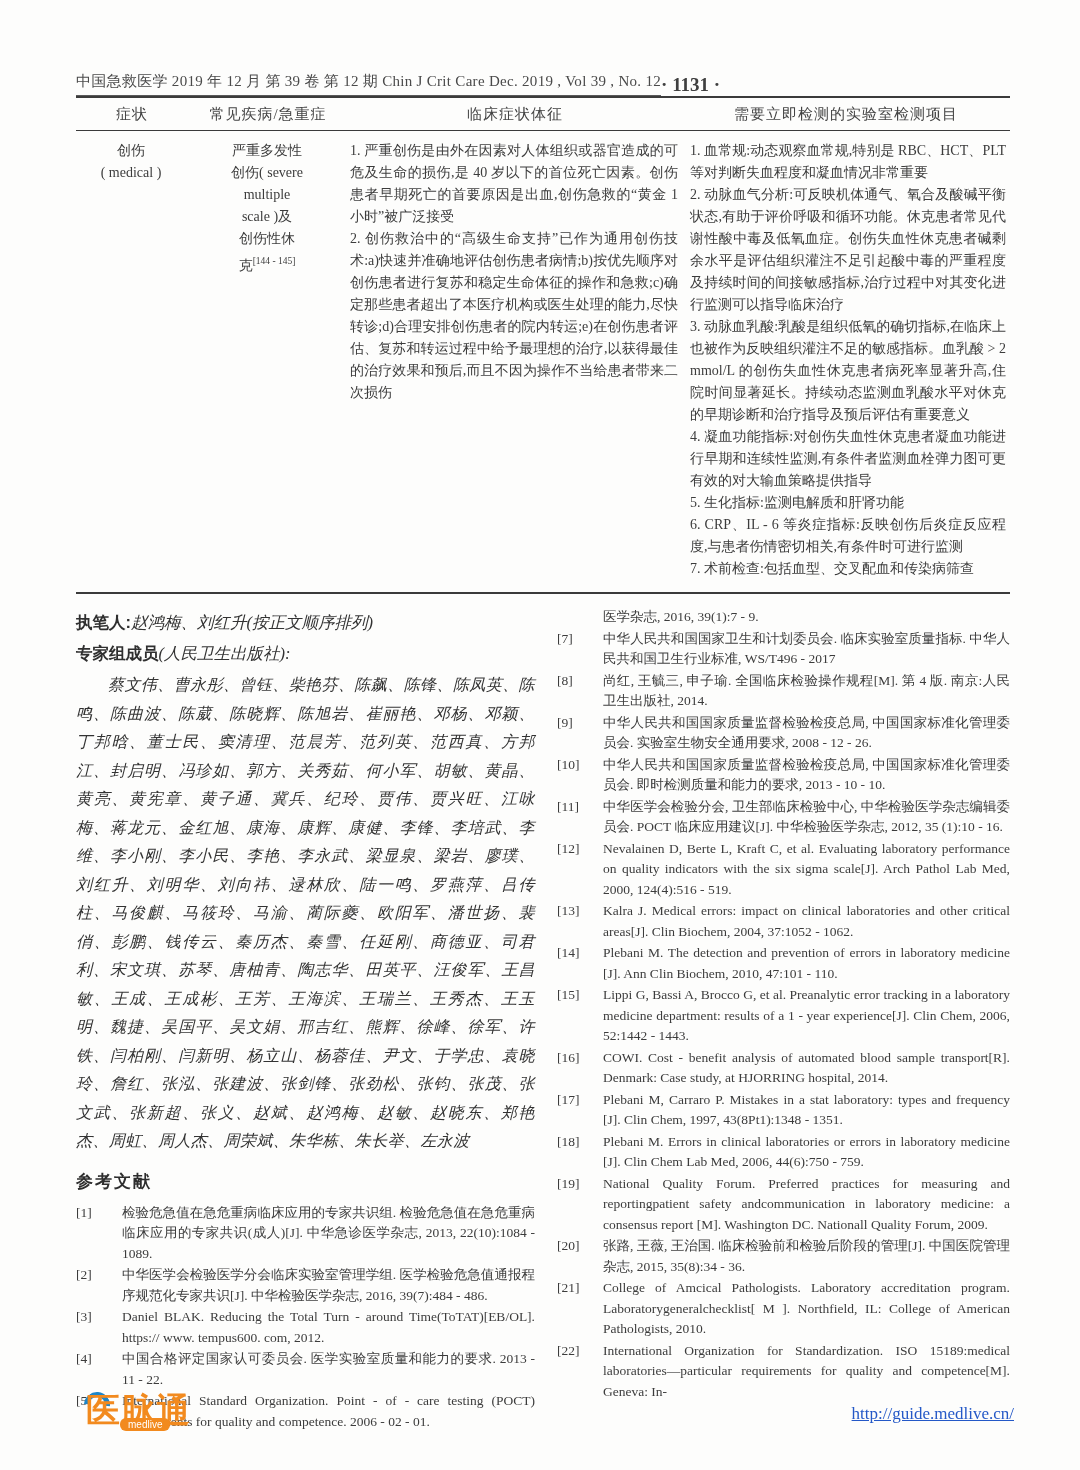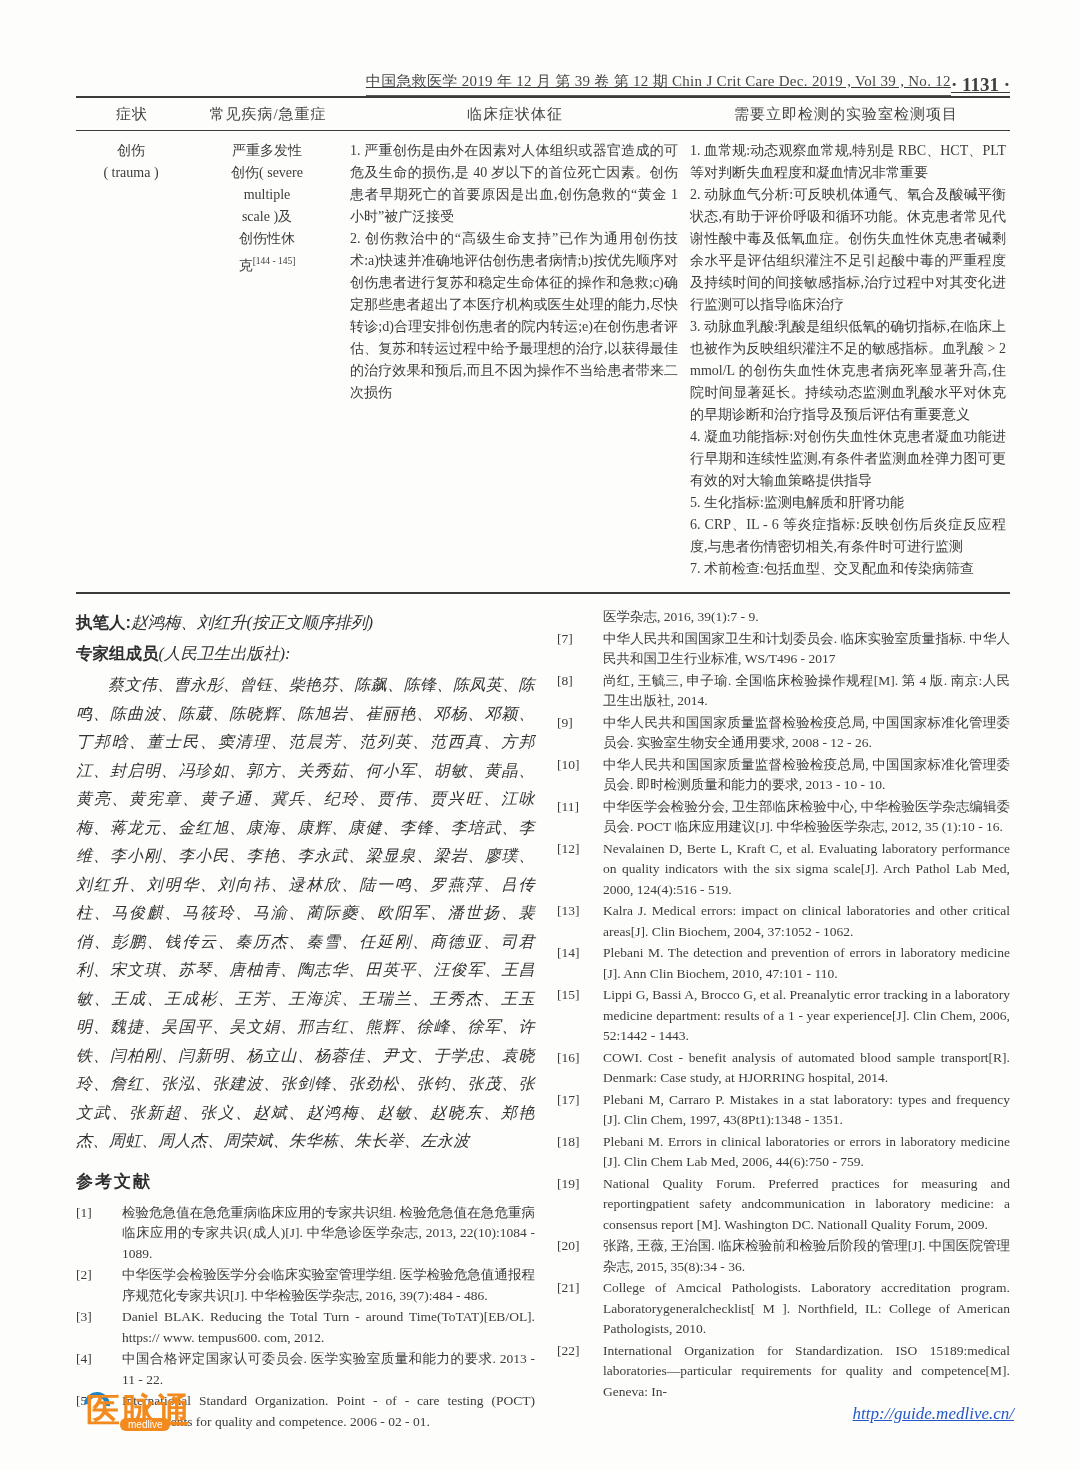--- a/index.html
+++ b/index.html
@@ -8,21 +8,21 @@
     width:1080px; height:1470px;
     background:#fdfdfc;
     color:#3a3a3a;
     font-family:"Liberation Serif","DejaVu Serif",serif;
     position:relative;
     overflow:hidden;
   }
   .page { position:absolute; left:0; top:0; width:1080px; height:1470px; padding:72px 70px 0 76px; }
 
   
-  .hdr { display:flex; justify-content:flex-end; align-items:flex-end;text-decoration:underline; }
+  .hdr { display:flex; justify-content:flex-start; align-items:flex-end; }
   .hdr-left { font-size:15px; color:#4a4a4a; border-bottom:1.5px solid #5a5a5a; padding-bottom:4px; letter-spacing:.3px; }
   .hdr-right { font-size:19px; font-weight:bold; color:#3f3f3f; }
 
   
   .cont-label { text-align:right; font-size:13.5px; color:#4a4a4a; margin-top:22px; margin-bottom:3px; }
   .ctable { width:934px; border-top:2.5px solid #3b3b3b; border-bottom:2.5px solid #3b3b3b; }
   .trow { display:grid; grid-template-columns:112px 160px 334px 1fr; }
   .thead { border-bottom:1.5px solid #3b3b3b; }
   .thead .tcell { font-size:15px; color:#444; text-align:center; padding:7px 2px 6px; letter-spacing:1px; }
   .tbody .tcell { font-size:14px; line-height:22px; color:#3c3c3c; padding:9px 4px 12px 2px; }
@@ -48,21 +48,21 @@
   .reflist .ref .num { color:#3c3c3c; white-space:nowrap; }
   .reflist .ref .txt { text-align:justify; }
 
   
   .footer-logo { position:absolute; left:84px; top:1388px; width:120px; }
   .logo-box { position:relative; width:116px; height:42px; }
   .logo-swirl { position:absolute; left:0; top:4px; width:26px; height:26px; border:5px solid #1e86c8; border-left-color:transparent; border-bottom-color:transparent; border-radius:50%; transform:rotate(-40deg); }
   .logo-zh { position:absolute; left:2px; top:0; font-size:34px; font-weight:bold; color:#f28a1e; font-family:"Liberation Sans","DejaVu Sans",sans-serif; letter-spacing:1px; }
   .logo-sub { position:absolute; left:36px; top:30px; background:#f28a1e; color:#fff; font-size:10px; line-height:13px; padding:0 8px; border-radius:6px; font-family:Liberation Sans, sans-serif; }
   .footer-url { position:absolute; right:66px; top:1404px; font-size:17px; }
-  .footer-url a { color:#2458c7; text-decoration:underline; font-family:"Liberation Serif","DejaVu Serif",serif;font-style:italic; }
+  .footer-url a { color:#2458c7; text-decoration:underline; font-family:"Liberation Serif","DejaVu Serif",serif; }
 </style>
 </head>
 <body>
 
 <div class="page">
 
   <div class="hdr">
     <div class="hdr-left">中国急救医学 2019 年 12 月 第 39 卷 第 12 期   Chin J Crit Care Dec. 2019 , Vol 39 , No. 12</div>
     <div class="hdr-right">· 1131 ·</div>
   </div>
@@ -72,21 +72,21 @@
     <div class="trow thead">
       <div class="tcell">症状</div>
       <div class="tcell">常见疾病/急重症</div>
       <div class="tcell">临床症状体征</div>
       <div class="tcell">需要立即检测的实验室检测项目</div>
     </div>
     <div class="trow tbody">
       <div class="tcell cell-symptom">
 
       <div>创伤</div>
-          <div>( trauma )</div>
+          <div>( medical )</div>
         </div>
       <div class="tcell cell-disease">
         <div>
 
         <div>严重多发性</div>
             <div>创伤( severe</div>
             <div>multiple</div>
             <div>scale )及</div>
             <div>创伤性休</div>
           </div>

